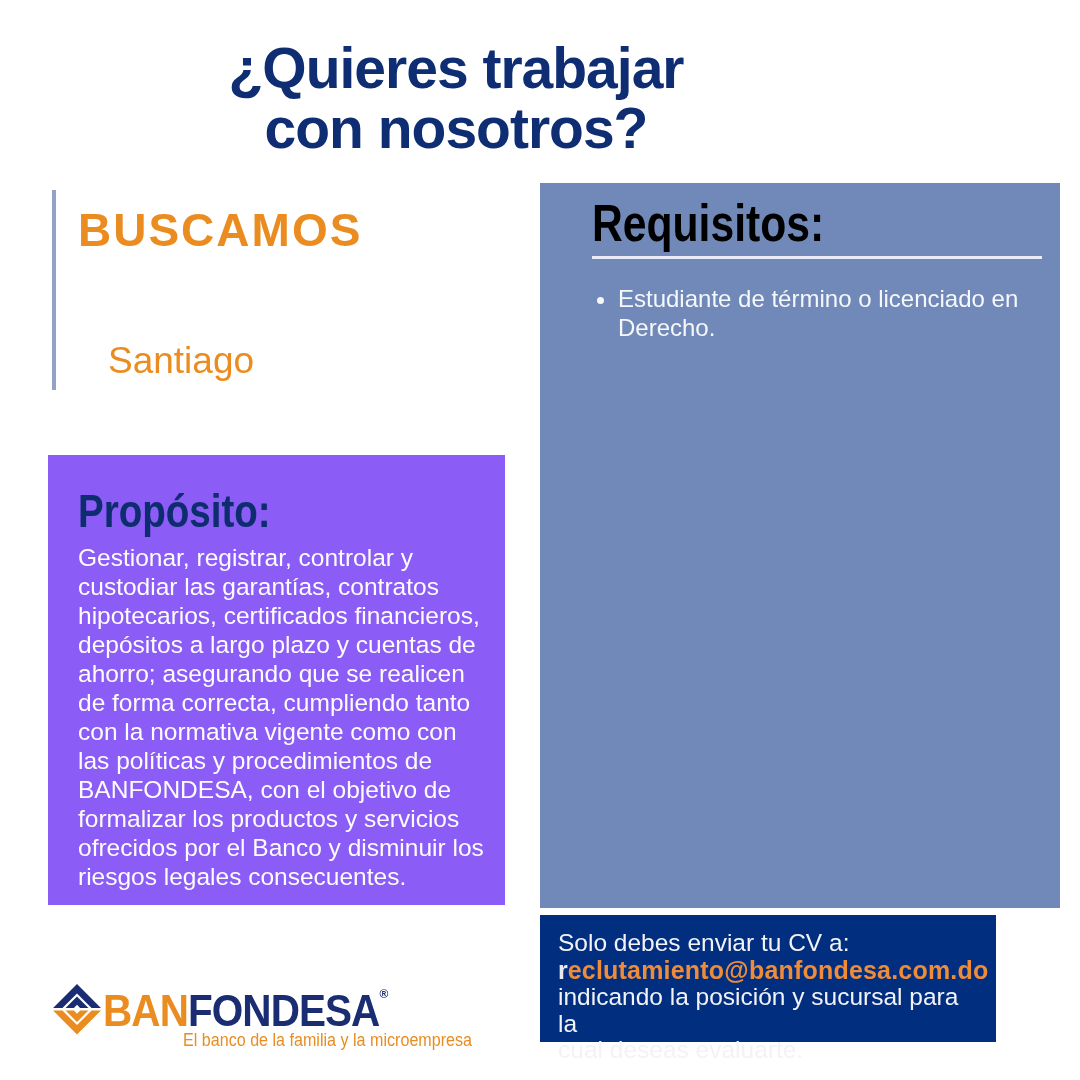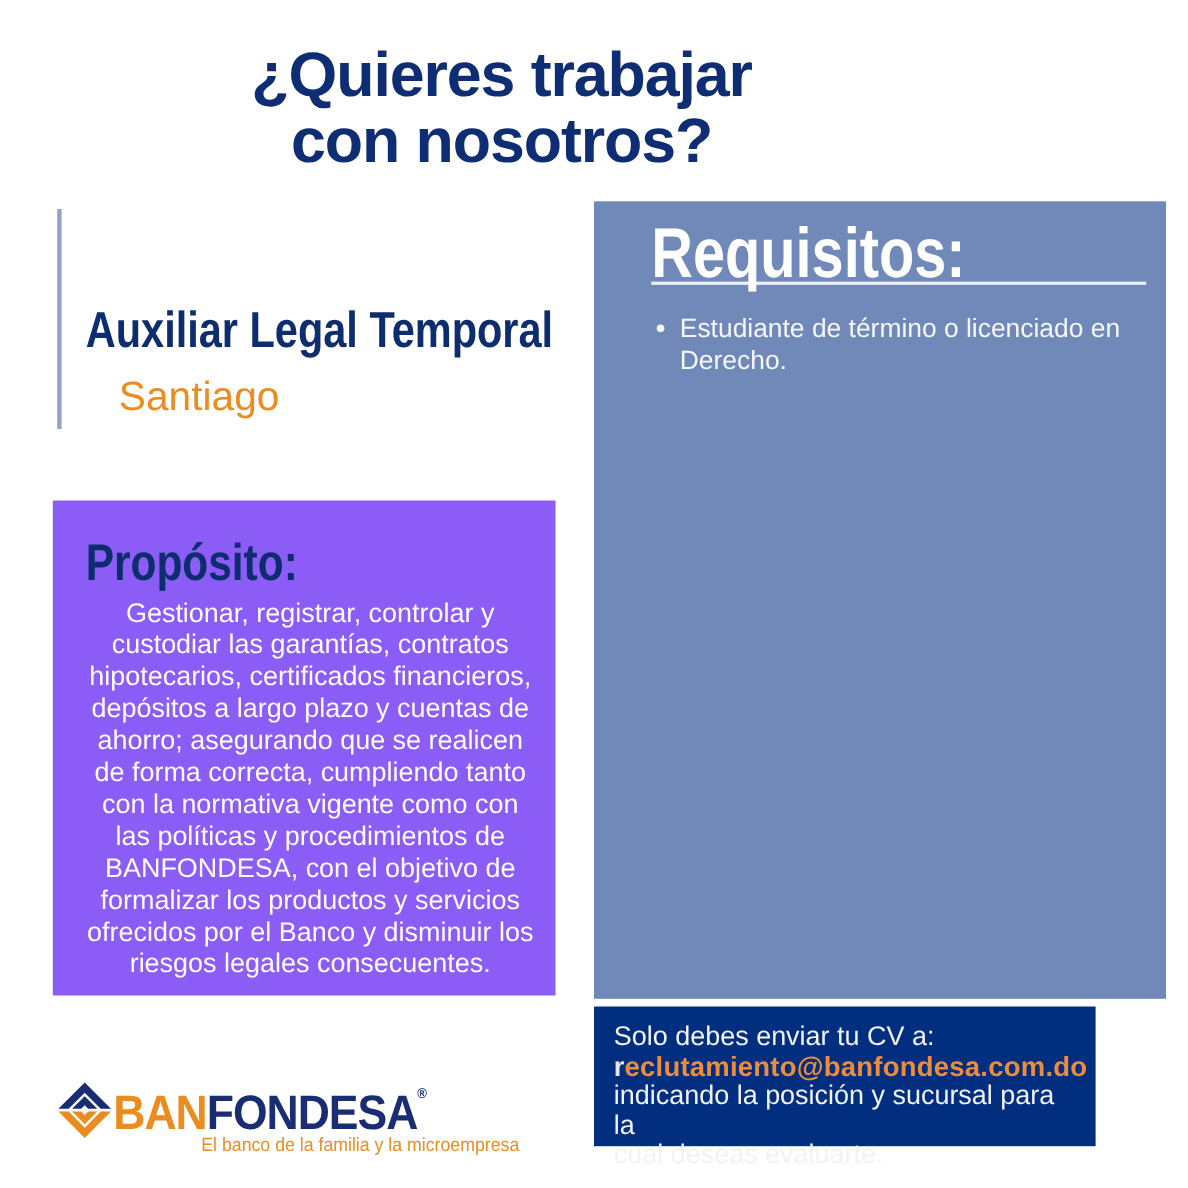--- a/index.html
+++ b/index.html
@@ -32,21 +32,21 @@
     color:#ea8c1f;font-size:37px;margin-left:30px;
   }
   .condensed{display:inline-block;transform:scaleX(0.82);transform-origin:0 50%;}
   
   .req-box{
     position:absolute;left:540px;top:183px;width:520px;height:725px;
     background:#7089b8;
   }
   .req-heading{
     position:absolute;left:52px;top:10px;
-    color:#ffffff;font-weight:bold;font-size:64px;white-space:nowrap;text-decoration:underline;
+    color:#000000;font-weight:bold;font-size:52px;white-space:nowrap;text-decoration:underline;
   }
   .req-underline{
     position:absolute;left:52px;top:73px;width:450px;height:3px;
     background:rgba(255,255,255,0.85);
   }
   .req-list{
     position:absolute;left:58px;top:101px;width:420px;
     margin:0;padding:0 0 0 20px;color:#f6f7f9;font-size:24px;line-height:29px;
   }
   .req-list li{margin:0;}
@@ -54,21 +54,21 @@
   .purpose-box{
     position:absolute;left:48px;top:455px;width:457px;height:450px;
     background:#8b5cf6;
   }
   .purpose-heading{
     position:absolute;left:30px;top:28px;
     color:#0d2d6e;font-weight:bold;font-size:47px;white-space:nowrap;
   }
   .purpose-body{
     position:absolute;left:30px;top:88px;width:408px;
-    color:#fdfdfd;font-size:24.5px;line-height:29px;white-space:pre-line;text-align:center;
+    color:#fdfdfd;font-size:24.5px;line-height:29px;white-space:pre-line;
   }
   
   .contact-box{
     position:absolute;left:540px;top:915px;width:456px;height:127px;
     background:#022e80;color:#f2f3f6;font-size:24.5px;line-height:26.5px;
     box-sizing:border-box;padding:15px 14px 0 18px;
   }
   .contact-email-line{white-space:nowrap;}
   .contact-email-prefix{color:#e8e9ee;font-weight:bold;font-size:25px;}
   .contact-email{color:#ef8c3a;font-weight:bold;font-size:25px;letter-spacing:0.2px;}
@@ -91,23 +91,21 @@
 </style>
 </head>
 <body>
 
 <div class="frame">
 
   <div class="main-title">¿Quieres trabajar
 con nosotros?</div>
 
   <div class="job-rule"></div>
-  <div class="job-position">
-    <span class="condensed">Auxiliar Legal Temporal</span>
-  </div>
+  <div class="job-kicker">BUSCAMOS</div>
   <div class="job-location">Santiago</div>
 
   <div class="req-box">
     <div class="req-heading">
       <span class="condensed">Requisitos:</span>
     </div>
     <div class="req-underline"></div>
     <ul class="req-list">
       <li>Estudiante de término o licenciado en Derecho.</li>
     </ul>

